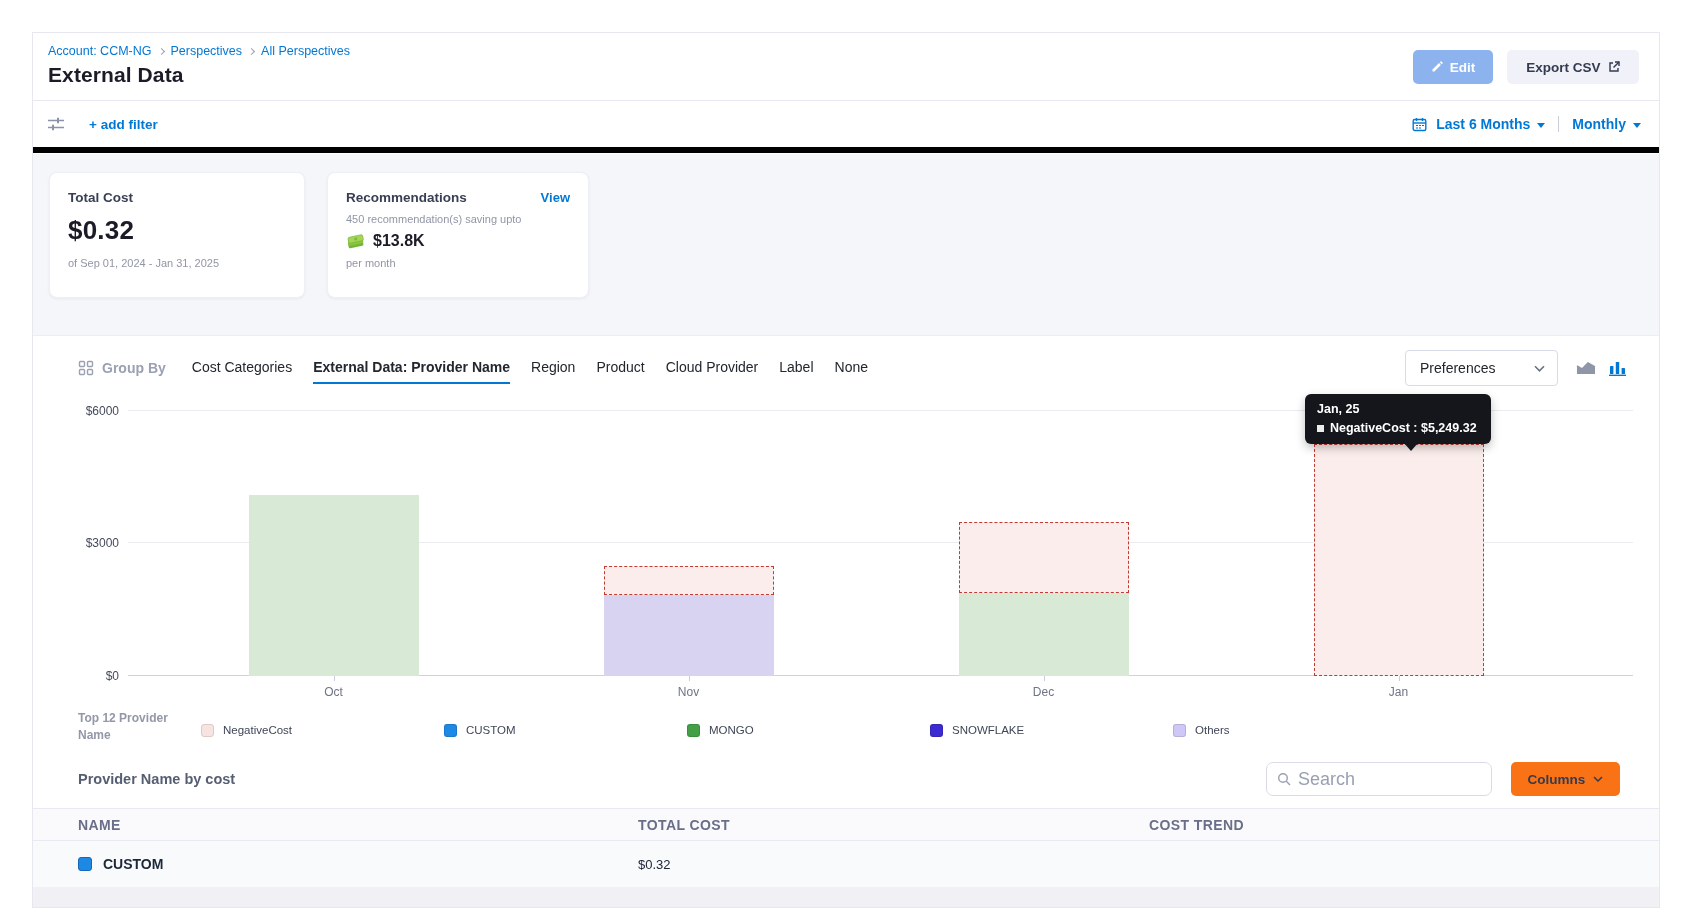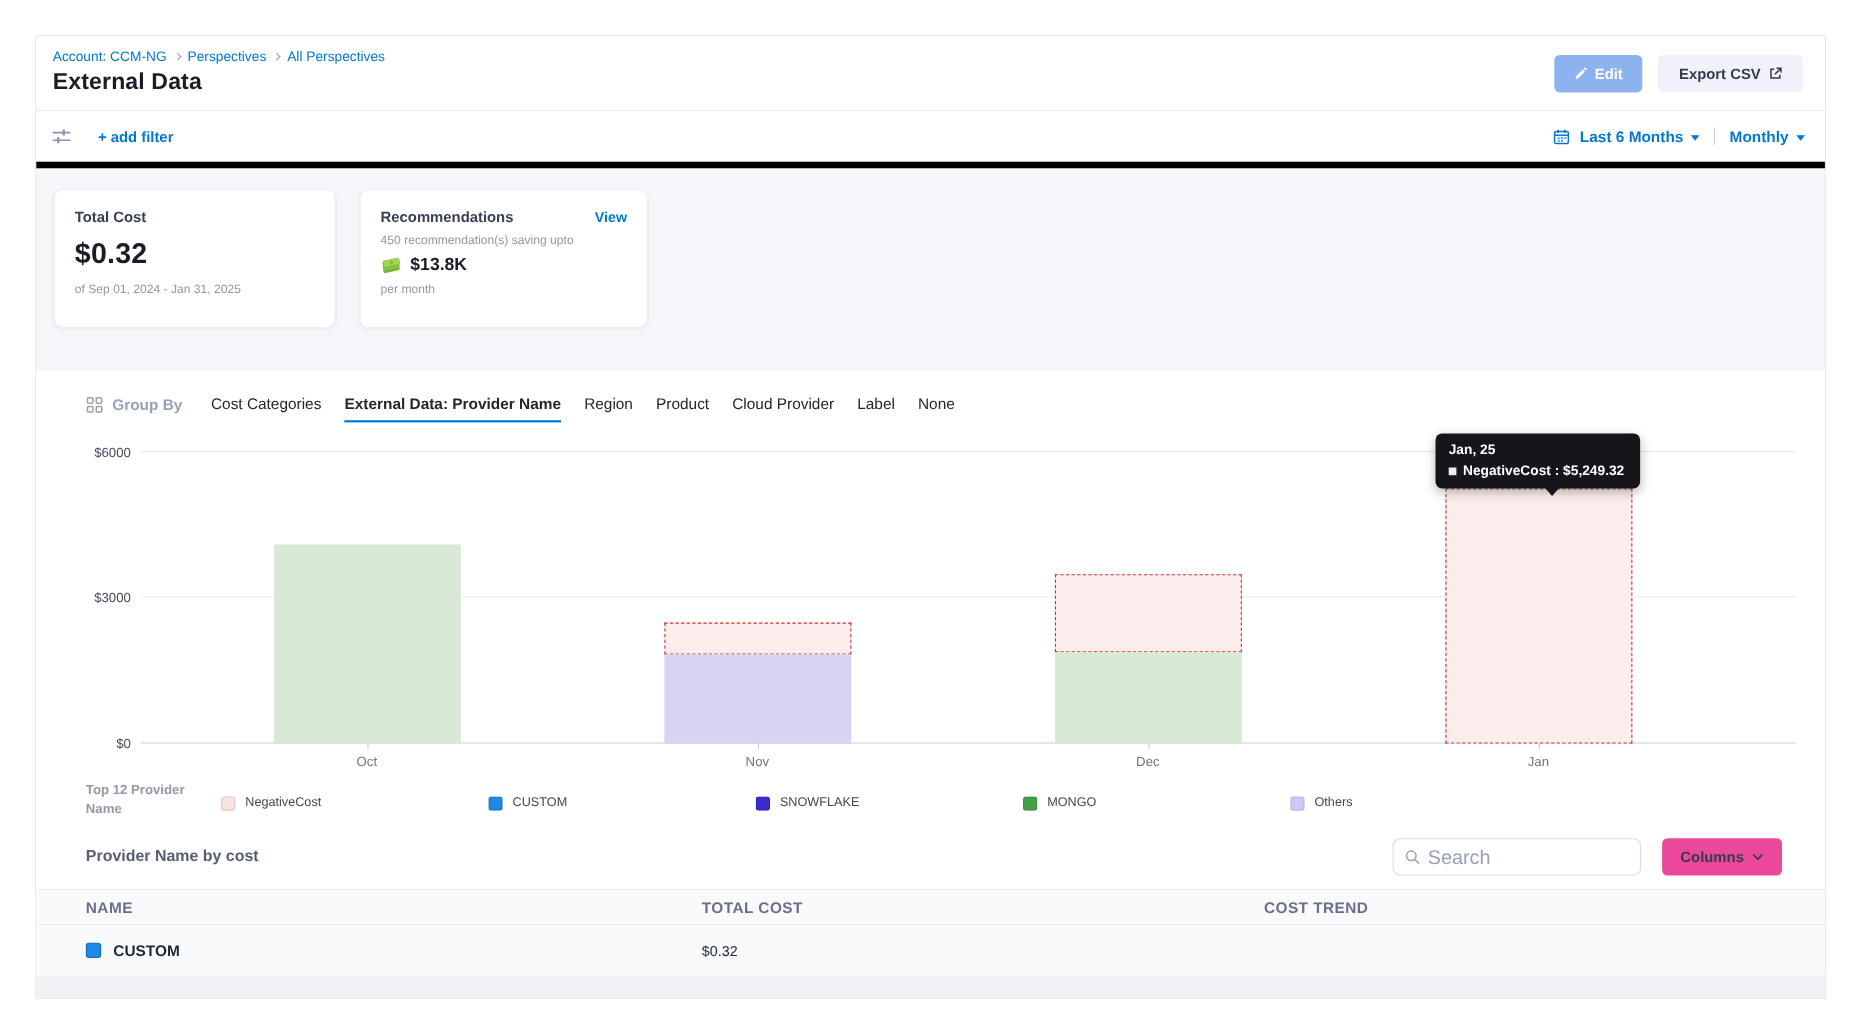--- a/index.html
+++ b/index.html
@@ -82,21 +82,21 @@
   .legend-item { width:243px; display:flex; align-items:center; gap:9px; padding-top:8px; cursor:pointer; }
   .swatch { width:13px; height:13px; border-radius:3px; border:1px solid rgba(0,0,0,.12); }
   .ltext { font-size:11.5px; color:#3f4657; }
 
   
   .ttoolbar { position:absolute; top:420px; left:0; right:0; height:46px; display:flex; align-items:center; padding:0 39px 0 45px; }
   .ttitle { font-size:14.5px; font-weight:700; color:#565e71; flex:1; }
   .search { width:226px; height:34px; border:1px solid #d9dce8; border-radius:7px; display:flex; align-items:center; padding:0 10px; gap:7px; background:#fff; margin-right:19px; }
   .search input { border:none; outline:none; font-size:18px; color:#3a4150; width:100%; font-family:"Liberation Sans",sans-serif; background:transparent; }
   .search input::placeholder { color:#9aa0b3; }
-  .btn-columns { width:109px; height:34px; background:#ec4899; border-radius:5px; display:flex; align-items:center; justify-content:center; gap:8px; font-size:13.5px; font-weight:600; color:#343b4e; cursor:pointer; }
+  .btn-columns { width:109px; height:34px; background:#f97316; border-radius:5px; display:flex; align-items:center; justify-content:center; gap:8px; font-size:13.5px; font-weight:600; color:#343b4e; cursor:pointer; }
 
   .thead { position:absolute; top:472px; left:0; right:0; height:33px; background:#fafafc; border-top:1px solid #e9eaf1; border-bottom:1px solid #e9eaf1; display:grid; grid-template-columns:560px 511px auto; padding-left:45px; align-items:center; }
   .th { font-size:14px; font-weight:700; color:#696f88; letter-spacing:.4px; }
   .tbody { position:absolute; top:505px; left:0; right:0; }
   .trow { height:46px; background:#f9fafc; display:grid; grid-template-columns:560px 511px auto; padding-left:45px; align-items:center; cursor:pointer; }
   .cell { font-size:13px; color:#22283a; }
   .name-cell { display:flex; align-items:center; gap:11px; font-size:14px; font-weight:600; color:#1c2737; }
   .row-swatch { width:14px; height:14px; border-radius:3px; border:1px solid #1468b8; }
   .trend-cell { display:flex; align-items:center; gap:6px; }
   .tri { width:0; height:0; border-left:4px solid transparent; border-right:4px solid transparent; border-bottom:6px solid #4db05f; }
@@ -218,20 +218,46 @@
         </div>
         <div class="tabs" id="tabs">
             <div class="tab">Cost Categories</div>
             <div class="tab active">External Data: Provider Name</div>
             <div class="tab">Region</div>
             <div class="tab">Product</div>
             <div class="tab">Cloud Provider</div>
             <div class="tab">Label</div>
             <div class="tab">None</div>
           </div>
+        <div class="gb-right">
+          <div class="select">
+            <span>Preferences</span>
+            <span>
+              <svg width="11" height="7" viewBox="0 0 11 7" fill="none" stroke="#6b7280" stroke-width="1.6">
+                  <path d="M1 1.2 5.5 5.8 10 1.2"></path>
+                </svg>
+            </span>
+          </div>
+          <div class="chart-icons">
+            <span>
+              <svg width="20" height="16" viewBox="0 0 20 16">
+                  <path d="M1 14 1 6 6 9 12 3 19 7 19 14 Z" fill="#8f96a8"></path>
+                  <path d="M1 6 6 9 12 3 19 7" fill="none" stroke="#8f96a8" stroke-width="1.5"></path>
+                </svg>
+            </span>
+            <span>
+              <svg width="18" height="16" viewBox="0 0 18 16">
+                  <rect x="1" y="6" width="3.4" height="8" rx=".6" fill="#0278d5"></rect>
+                  <rect x="6.8" y="2" width="3.4" height="12" rx=".6" fill="#0278d5"></rect>
+                  <rect x="12.6" y="8" width="3.4" height="6" rx=".6" fill="#0278d5"></rect>
+                  <rect x="0" y="14.6" width="17" height="1.4" fill="#0278d5"></rect>
+                </svg>
+            </span>
+          </div>
+        </div>
       </div>
 
       <div class="chart">
         <div class="plot" id="plot">
           <div class="grid axis" style="bottom: 0px;"></div>
             <div class="grid" style="bottom: 133px;"></div>
             <div class="grid" style="bottom: 265px;"></div>
             <div class="slots" id="slots">
               <div class="slot">
                 <div class="stack">
@@ -282,26 +308,26 @@
         <div style="display:flex;" id="legend-items">
             <div class="legend-item">
               <div class="swatch" style="background: rgb(247, 227, 225); border-color: rgb(227, 201, 198);"></div>
               <div class="ltext">NegativeCost</div>
             </div>
             <div class="legend-item">
               <div class="swatch" style="background: rgb(30, 136, 229);"></div>
               <div class="ltext">CUSTOM</div>
             </div>
             <div class="legend-item">
+              <div class="swatch" style="background: rgb(67, 160, 71);"></div>
+              <div class="ltext">MONGO</div>
+            </div>
+            <div class="legend-item">
               <div class="swatch" style="background: rgb(59, 43, 209);"></div>
               <div class="ltext">SNOWFLAKE</div>
-            </div>
-            <div class="legend-item">
-              <div class="swatch" style="background: rgb(67, 160, 71);"></div>
-              <div class="ltext">MONGO</div>
             </div>
             <div class="legend-item">
               <div class="swatch" style="background: rgb(207, 200, 247);"></div>
               <div class="ltext">Others</div>
             </div>
           </div>
       </div>
 
       <div class="ttoolbar">
         <div class="ttitle">Provider Name by cost</div>

